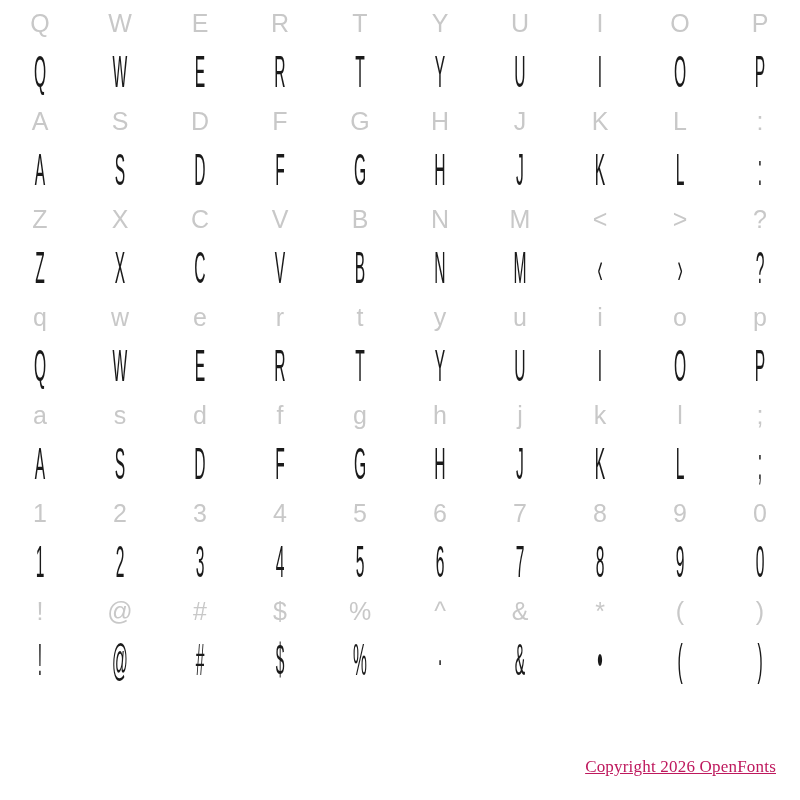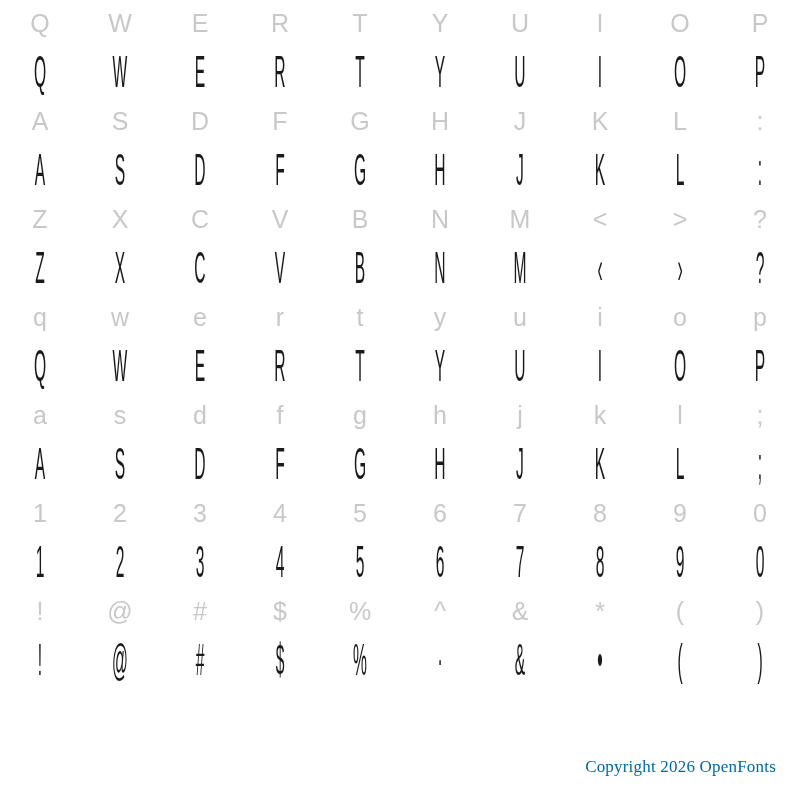--- a/index.html
+++ b/index.html
@@ -68,23 +68,24 @@
     width: 80px;
     height: 52px;
     overflow: hidden;
   }
   .copyright {
     position: absolute;
     right: 24px;
     top: 757px;
     font-family: "Liberation Serif", serif;
     font-size: 17px;
-    color: #0369a1;
+    color: #be185d;
     letter-spacing: 0.2px;
     white-space: nowrap;
+    text-decoration: underline;
   }
 </style>
 </head>
 <body>
 
 <div id="specimen">
   <div class="grid">
       <div class="cell ref">Q</div>
       <div class="cell ref">W</div>
       <div class="cell ref">E</div>

